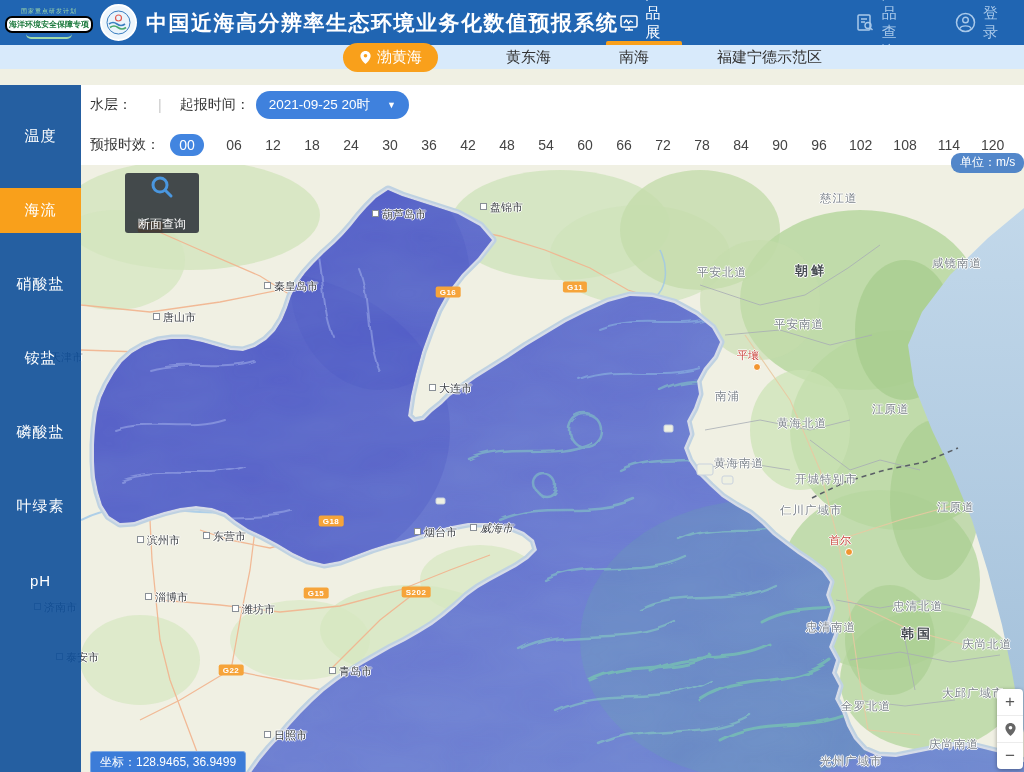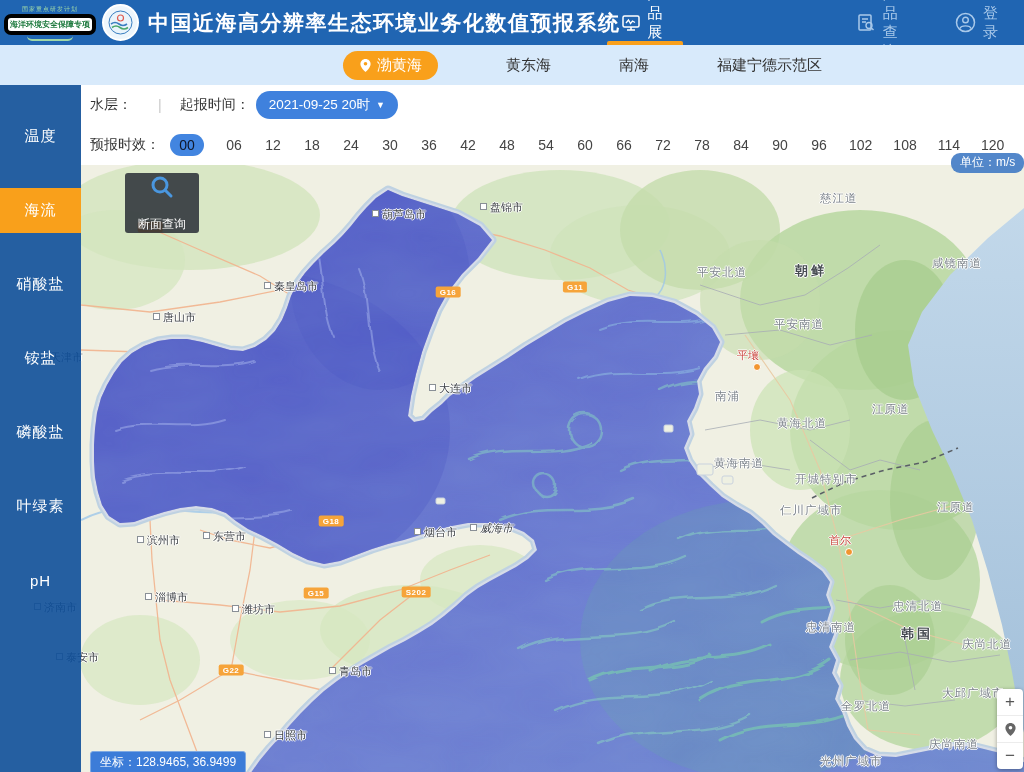--- a/index.html
+++ b/index.html
@@ -46,60 +46,60 @@
         background:rgba(14,79,153,.9);}
   .side-item{height:45px;display:flex;align-items:center;justify-content:center;
         color:#fff;font-size:15px;cursor:pointer;letter-spacing:1px;margin-top:29px;}
   .side-item.active{background:#f9a01b;}
 
   
   .header{position:absolute;left:0;top:0;width:1024px;height:45px;background:#2065b2;
         display:flex;align-items:center;z-index:10;}
   .logo-badge{margin-left:5px;width:90px;display:flex;flex-direction:column;align-items:center;}
   .lb-top{font-size:6px;color:#9fd8a8;letter-spacing:1px;}
-  .lb-main{background:#fff;border:4px solid #000000;color:#1d7a3e;font-size:8px;font-weight:bold;
+  .lb-main{background:#fff;border:2px solid #000000;color:#1d7a3e;font-size:8px;font-weight:bold;
         padding:1px 2px;border-radius:7px;white-space:nowrap;}
   .lb-bot{width:46px;height:3px;border-radius:0 0 20px 20px;border-bottom:2px solid #9fd8a8;margin-top:1px;}
   .logo-circle{width:33px;height:33px;border-radius:50%;background:#eef6fc;border:2px solid #fff;
         margin:0 9px 0 7px;flex:none;display:flex;align-items:center;justify-content:center;}
   .app-title{color:#fff;font-size:21px;font-weight:bold;letter-spacing:1.5px;white-space:nowrap;}
   .nav{display:flex;margin-left:auto;height:45px;align-items:stretch;}
   .nav-item{position:relative;display:flex;align-items:center;gap:7px;color:#a9c9ea;
         font-size:15px;cursor:pointer;}
   .nav-item.active{color:#fff;}
   .nav-item.active::after{content:"";position:absolute;bottom:0;left:50%;transform:translateX(-50%);
         width:76px;height:4px;background:#f9a01b;border-radius:2px 2px 0 0;}
   .nav-item svg{flex:none;}
   .ni-1{margin-right:186px;}
   .ni-2{margin-right:50px;}
   .ni-3{margin-right:26px;}
 
   
-  .region-bar{position:absolute;left:0;top:45px;width:1024px;height:40px;background:#d8eafb;
+  .region-bar{position:absolute;left:0;top:45px;width:1024px;height:24px;background:#d8eafb;
         display:flex;align-items:center;z-index:10;padding-left:343px;box-sizing:border-box;gap:68px;}
   .tab{display:flex;align-items:center;gap:5px;font-size:15px;color:#333;cursor:pointer;white-space:nowrap;}
   .tab .pinw{display:none;line-height:0;}
   .tab.active{background:#f9a01b;color:#fff;border-radius:16px;padding:5px 16px;}
   .tab.active .pinw{display:inline-block;}
 
   
   .row1{position:absolute;left:81px;top:85px;right:0;height:40px;background:#fff;z-index:10;
         display:flex;align-items:center;font-size:14px;color:#333;padding-left:9px;box-sizing:border-box;}
   .opts{display:flex;align-items:center;gap:27px;margin-left:4px;}
   .opt{cursor:pointer;white-space:nowrap;}
   .opt.active{background:#3f81dd;color:#fff;border-radius:14px;padding:4px 14px;}
   .divider{color:#c9c9c9;margin:0 18px 0 26px;}
   .dt-pill{background:#3f81dd;color:#fff;border-radius:15px;padding:5px 13px;font-size:13.5px;
-        margin-left:6px;cursor:pointer;white-space:nowrap;display:flex;align-items:center;gap:6px;}
+        margin-left:6px;cursor:pointer;white-space:nowrap;display:flex;align-items:center;gap:17px;}
   .dt-pill .arr{font-size:9px;}
   .row2{position:absolute;left:81px;top:125px;right:0;height:40px;background:#fff;z-index:10;
         display:flex;align-items:center;font-size:14px;color:#333;padding-left:9px;box-sizing:border-box;}
   .hours{display:flex;align-items:center;gap:21px;margin-left:10px;}
   .hr{min-width:18px;text-align:center;color:#444;cursor:pointer;}
-  .hr.active{background:#4285e0;color:#0f172a;border-radius:12px;padding:3px 8px;}
+  .hr.active{background:#4285e0;color:#ffffff;border-radius:12px;padding:3px 8px;}
 </style>
 </head>
 <body>
 
 <div class="page">
 
   <div class="map">
     <svg viewBox="81 165 943 607" width="943" height="607" preserveAspectRatio="none">
       <defs>
         <linearGradient id="ovGrad" x1="0" y1="0" x2="1" y2="1">

